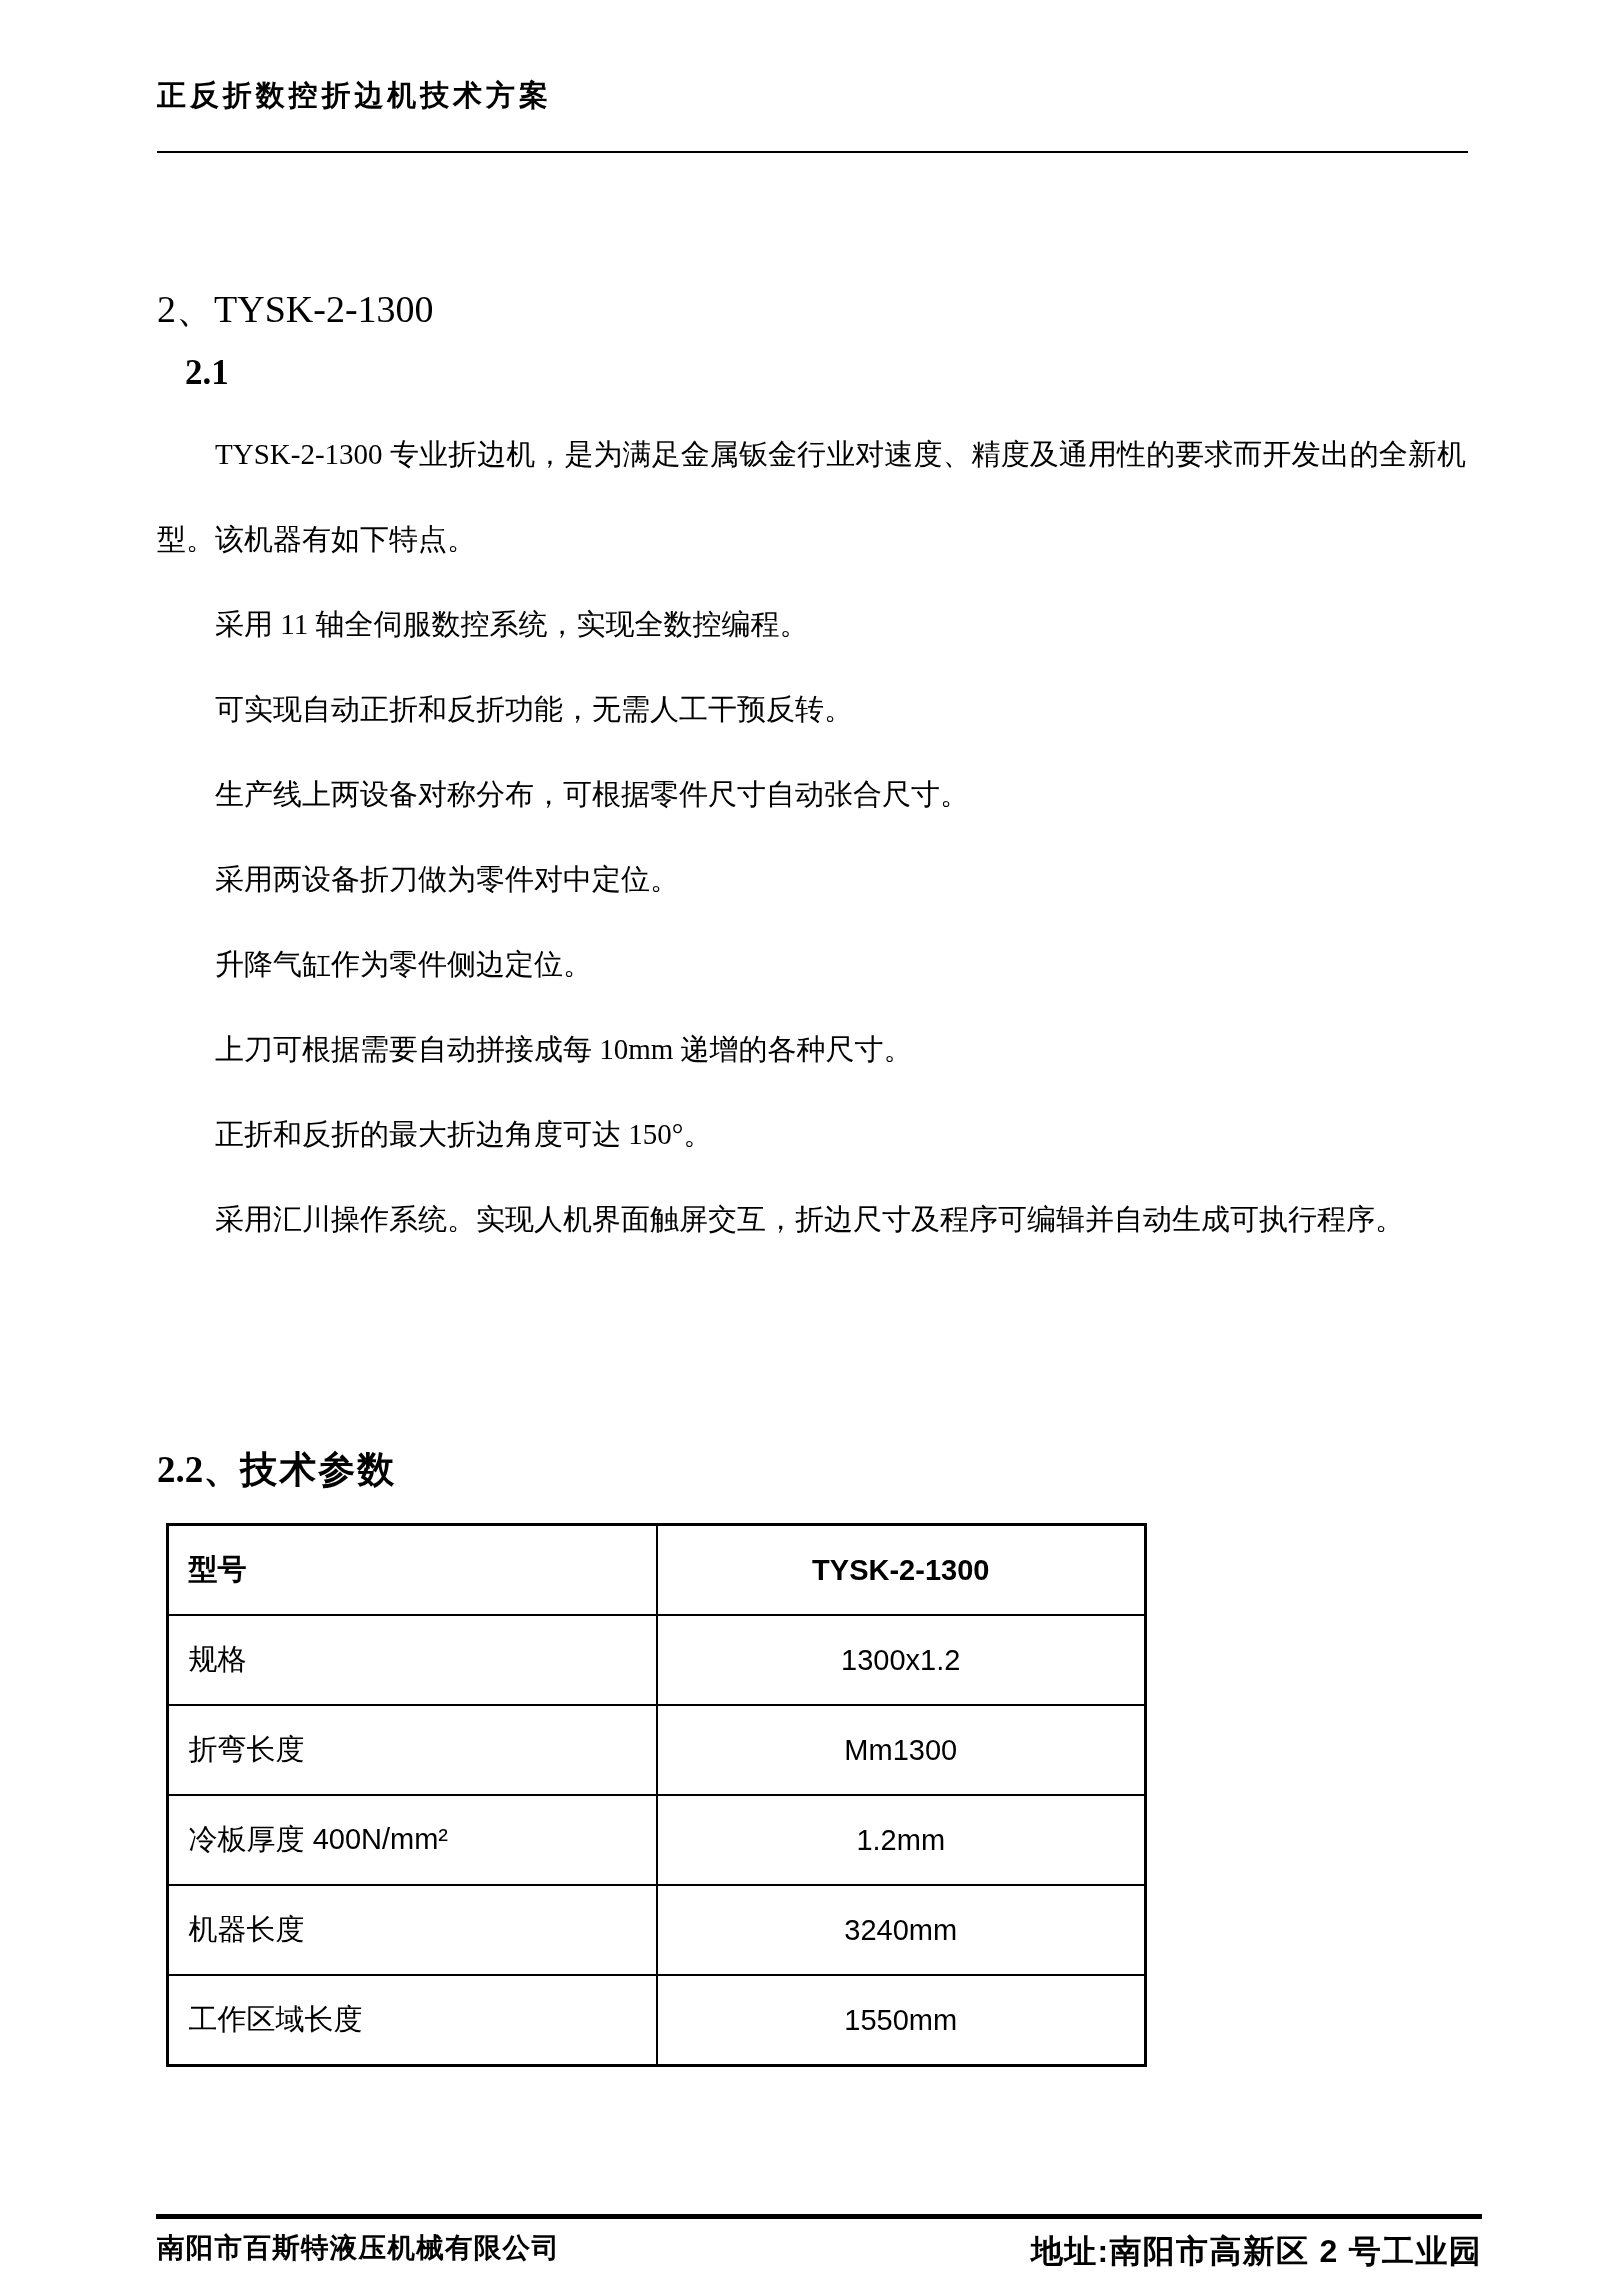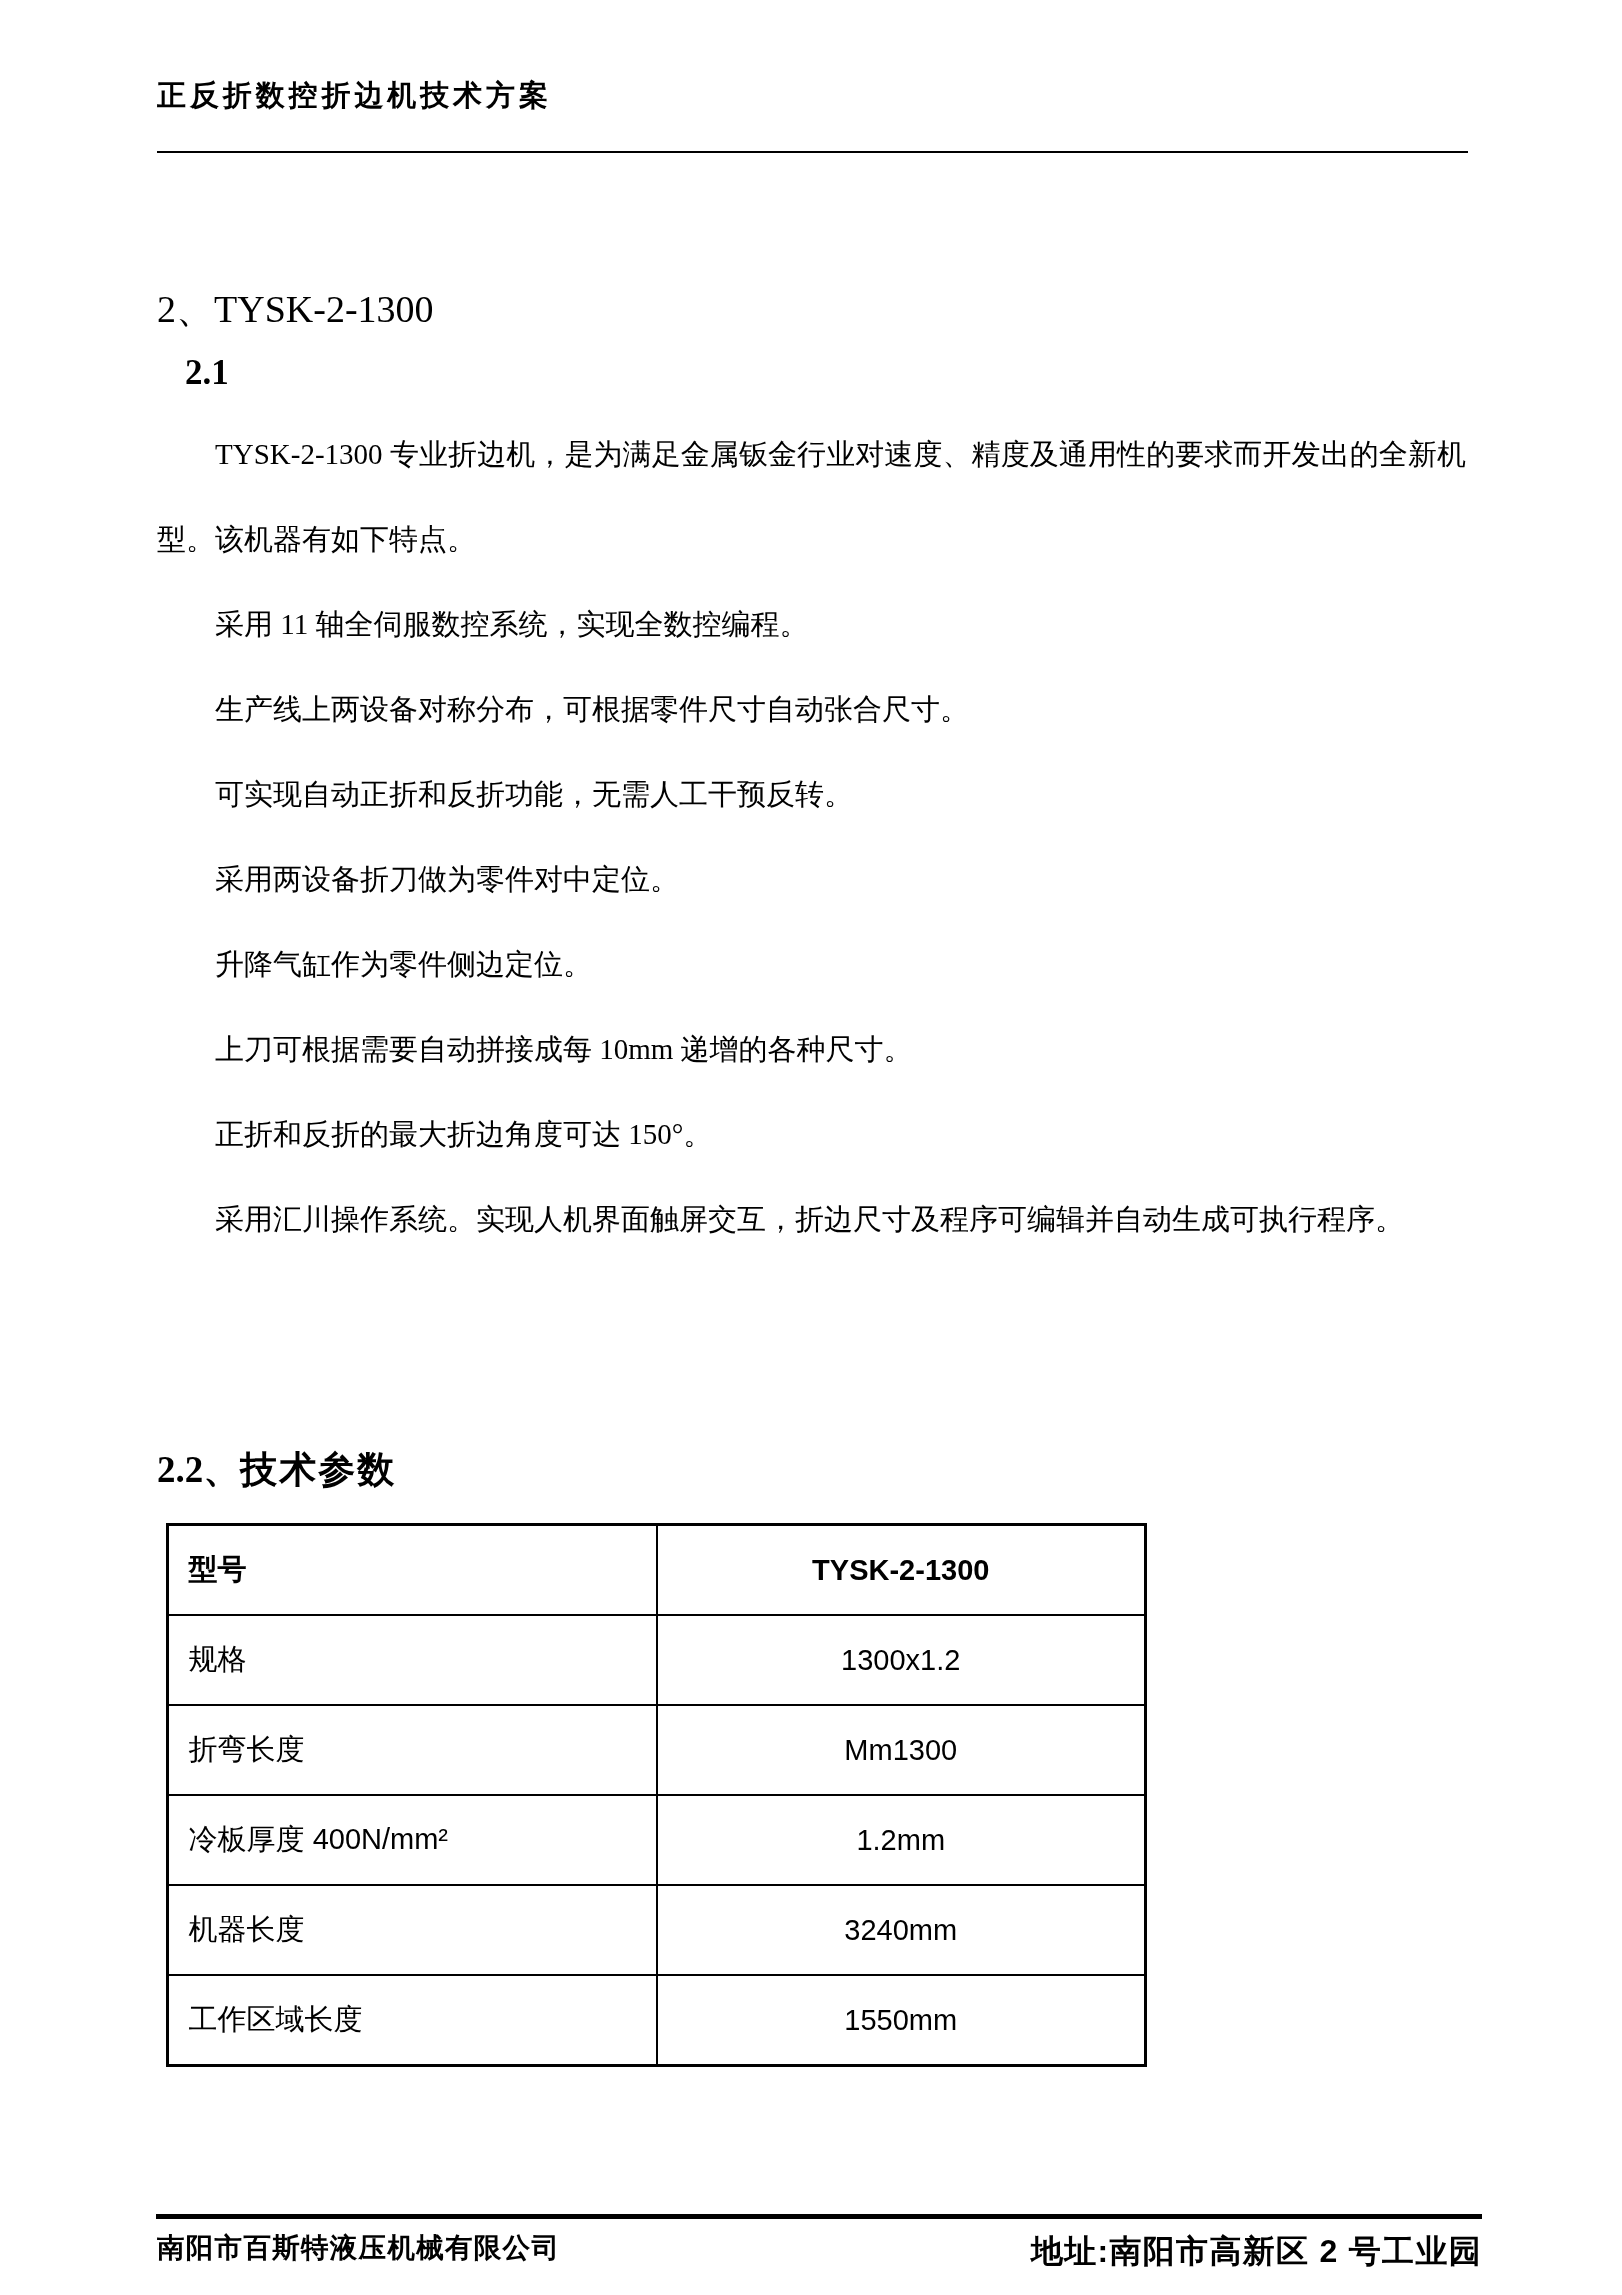--- a/index.html
+++ b/index.html
@@ -95,22 +95,22 @@
 
   <div class="header-title">正反折数控折边机技术方案</div>
   <div class="header-rule"></div>
 
   <div class="section-title">2、TYSK-2-1300</div>
   <div class="subsection-title">2.1</div>
 
   <div class="body-block">
     <p>TYSK-2-1300 专业折边机，是为满足金属钣金行业对速度、精度及通用性的要求而开发出的全新机型。该机器有如下特点。</p>
     <p>采用 11 轴全伺服数控系统，实现全数控编程。</p>
+    <p>可实现自动正折和反折功能，无需人工干预反转。</p>
     <p>生产线上两设备对称分布，可根据零件尺寸自动张合尺寸。</p>
-    <p>可实现自动正折和反折功能，无需人工干预反转。</p>
     <p>采用两设备折刀做为零件对中定位。</p>
     <p>升降气缸作为零件侧边定位。</p>
     <p>上刀可根据需要自动拼接成每 10mm 递增的各种尺寸。</p>
     <p>正折和反折的最大折边角度可达 150°。</p>
     <p>采用汇川操作系统。实现人机界面触屏交互，折边尺寸及程序可编辑并自动生成可执行程序。</p>
   </div>
 
   <div class="params-heading">
     <span>2.2、</span><span class="hz">技术参数</span>
   </div>

